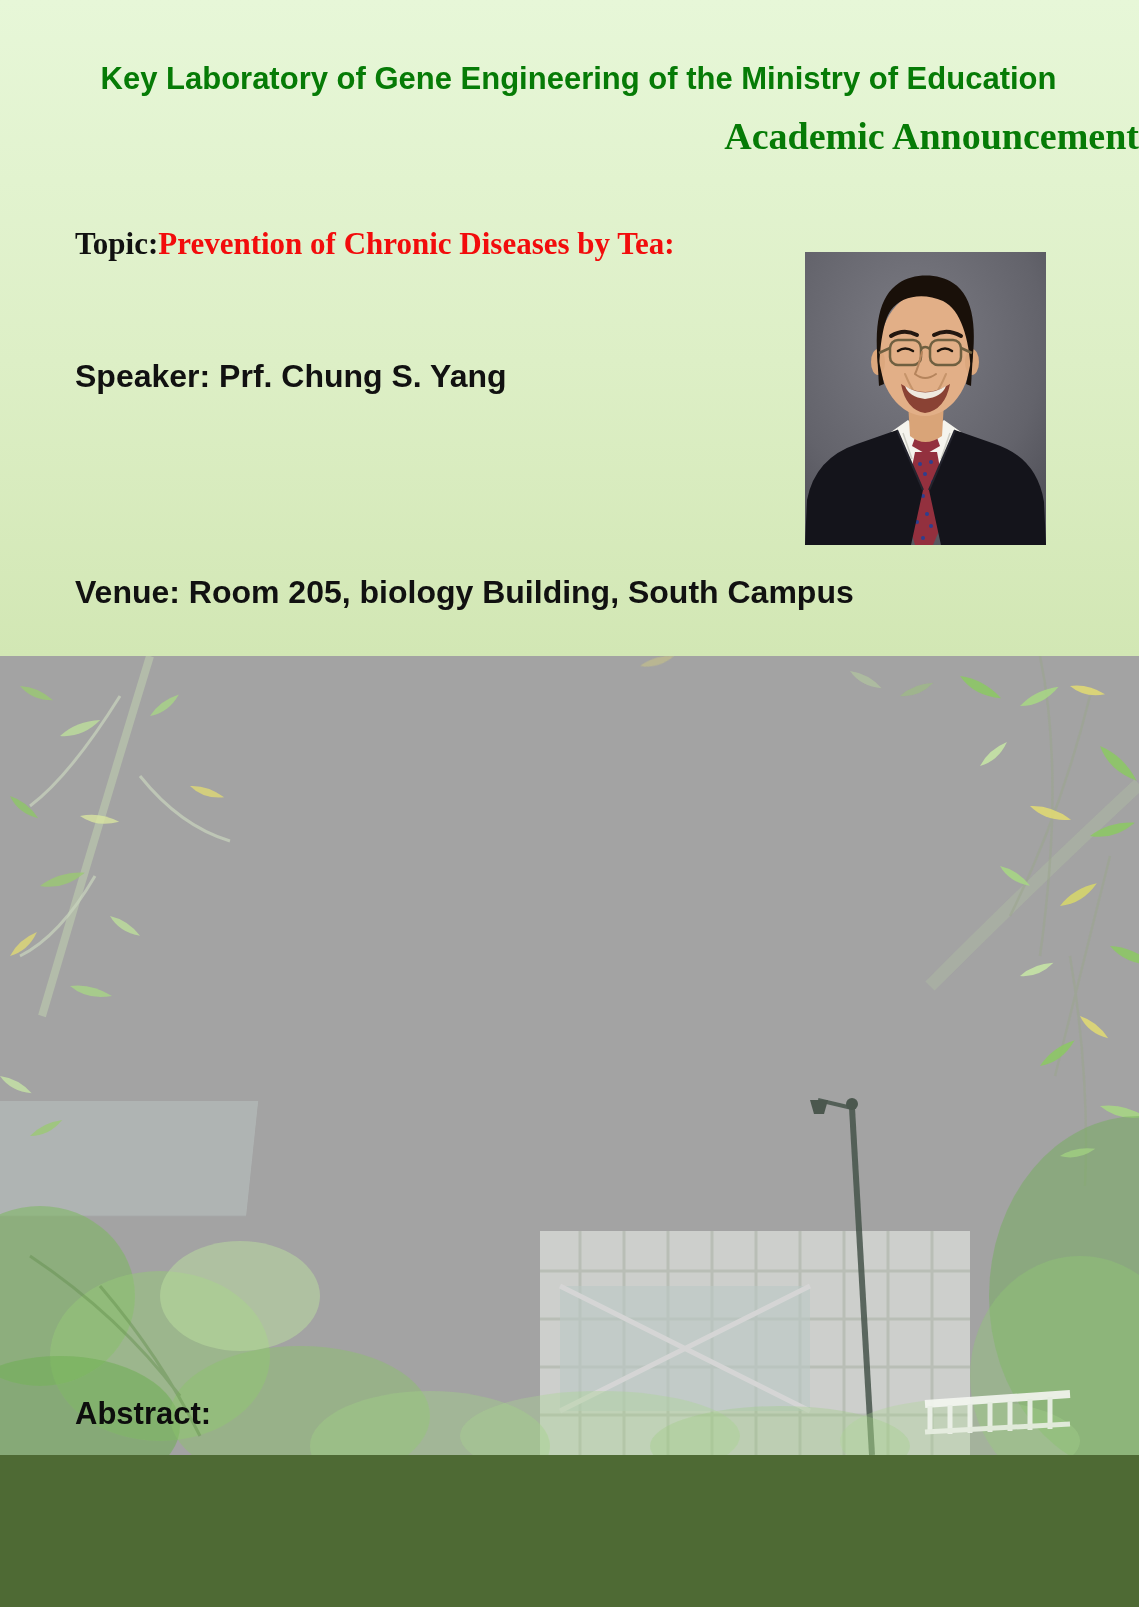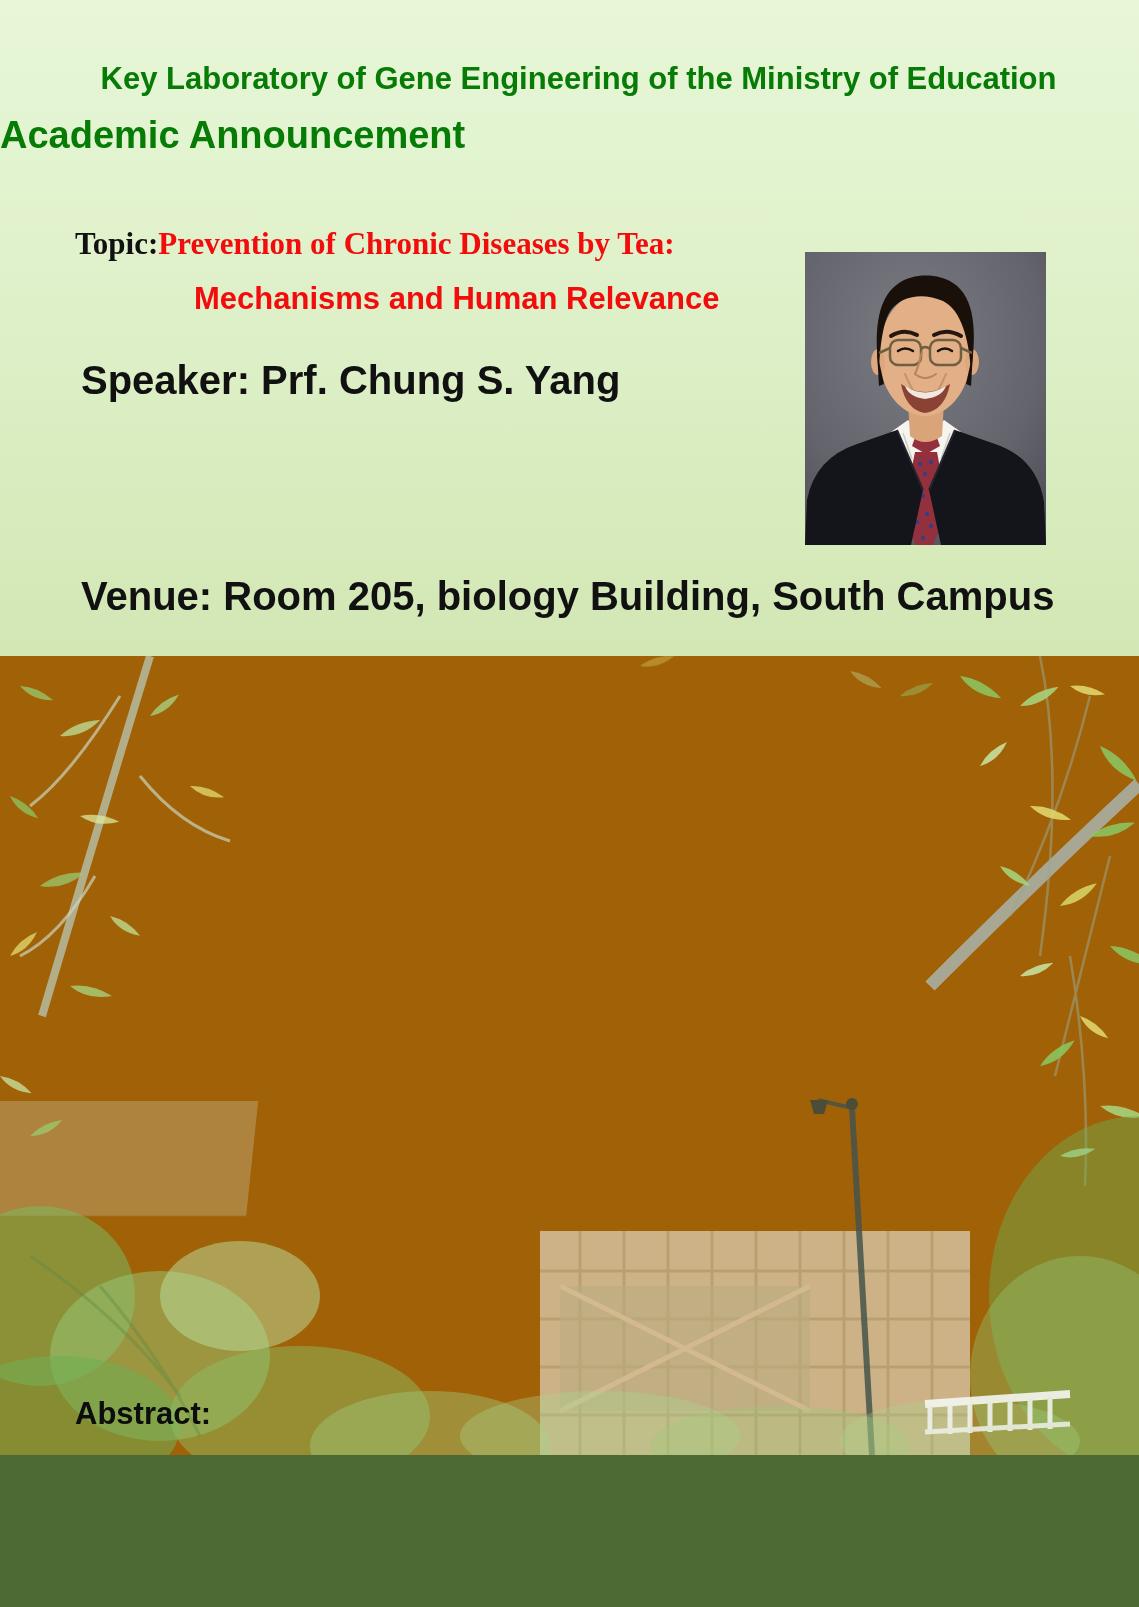--- a/index.html
+++ b/index.html
@@ -19,36 +19,36 @@
   
   .top-section{
     position:absolute;left:0;top:0;width:1139px;height:656px;
     background:linear-gradient(180deg,var(--bg-gradient-top) 0%,#DDEFC6 55%,var(--bg-gradient-bottom) 100%);
   }
   .org-title{
     position:absolute;left:0;top:52px;width:1139px;margin:9px;text-align:center;
     font-size:31px;font-weight:bold;color:var(--title-green);letter-spacing:0px;
   }
   .announce-title{
-    position:absolute;left:0;top:114px;width:1139px;margin:0;text-align:left;
-    font-size:38px;font-weight:bold;color:var(--title-green);
+    position:absolute;left:0;top:114px;width:1139px;margin:0;text-align:right;
+    font-size:38px;font-weight:bold;color:var(--title-green);font-family:Liberation Serif, serif;
   }
   .topic-row{position:absolute;left:75px;top:226px;font-size:31px;font-weight:bold;white-space:nowrap;font-family:Liberation Serif, serif;}
   .topic-label{color:var(--text-black);}
   .topic-red{color:var(--topic-red);}
   .topic-line2{position:absolute;left:194px;top:281px;font-size:31px;font-weight:bold;color:var(--topic-red);white-space:nowrap;}
-  .detail{position:absolute;left:81px;font-size:40px;font-weight:bold;color:var(--text-black);white-space:nowrap;}
+  .detail{position:absolute;left:75px;font-size:32px;font-weight:bold;color:var(--text-black);white-space:nowrap;}
   .detail.speaker{top:358px;}
   .detail.chair{top:430px;}
   .detail.time{top:502px;}
   .detail.venue{top:574px;}
   .photo{position:absolute;left:805px;top:252px;width:241px;height:293px;}
   .photo svg{display:block;width:241px;height:293px;}
   
-  .middle-section{position:absolute;left:0;top:656px;width:1139px;height:799px;background:#a16207;}
+  .middle-section{position:absolute;left:0;top:656px;width:1139px;height:799px;background:#a3a3a3;}
   .watermark{position:absolute;left:0;top:0;width:1139px;height:799px;}
   .abstract-heading{
     position:absolute;left:75px;top:740px;margin:0;font-size:31px;font-weight:bold;color:#0d0d0d;
   }
   .abstract-body{
     position:absolute;left:86px;top:792px;width:952px;margin:0;
     font-size:22px;line-height:33.7px;text-align:justify;color:#171717;
   }
   .abstract-body b{font-weight:bold;}
   
@@ -59,21 +59,20 @@
 
 <div class="poster">
 
   <section class="top-section">
     <h1 class="org-title">Key Laboratory of Gene Engineering of the Ministry of Education</h1>
     <h2 class="announce-title">Academic Announcement</h2>
 
     <div class="topic-row">
       <span class="topic-label">Topic:</span><span class="topic-red">Prevention of Chronic Diseases by Tea:</span>
     </div>
-    <div class="topic-line2">Mechanisms and Human Relevance</div>
 
     <div class="detail speaker">Speaker: Prf. Chung S. Yang</div>
     <div class="detail venue">Venue: Room 205, biology Building, South Campus</div>
 
     <div class="photo">
       <svg viewBox="0 0 241 293" xmlns="http://www.w3.org/2000/svg">
         <defs>
           <radialGradient id="pbg" cx="45%" cy="30%" r="90%">
             <stop offset="0%" stop-color="#7b7b83"></stop>
             <stop offset="60%" stop-color="#63636b"></stop>

